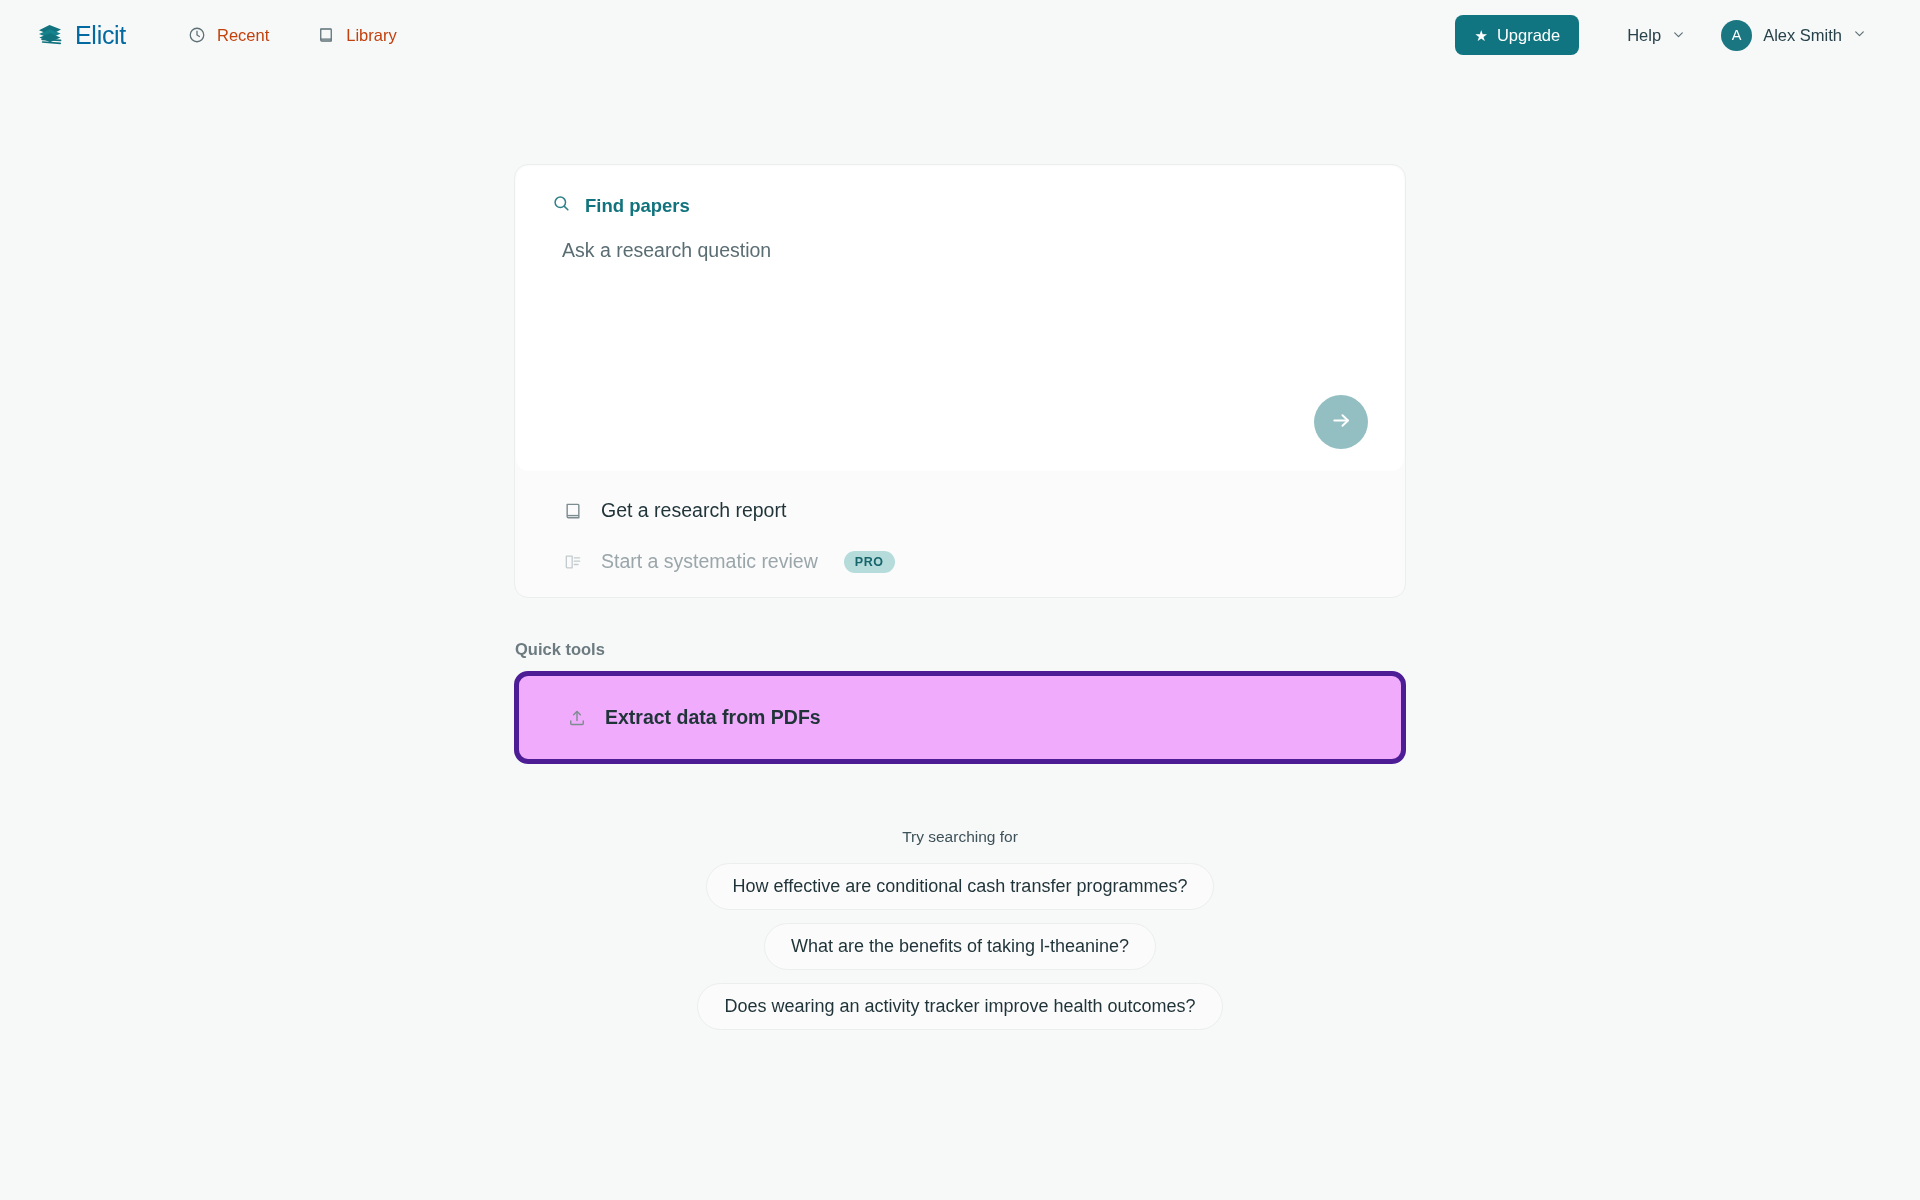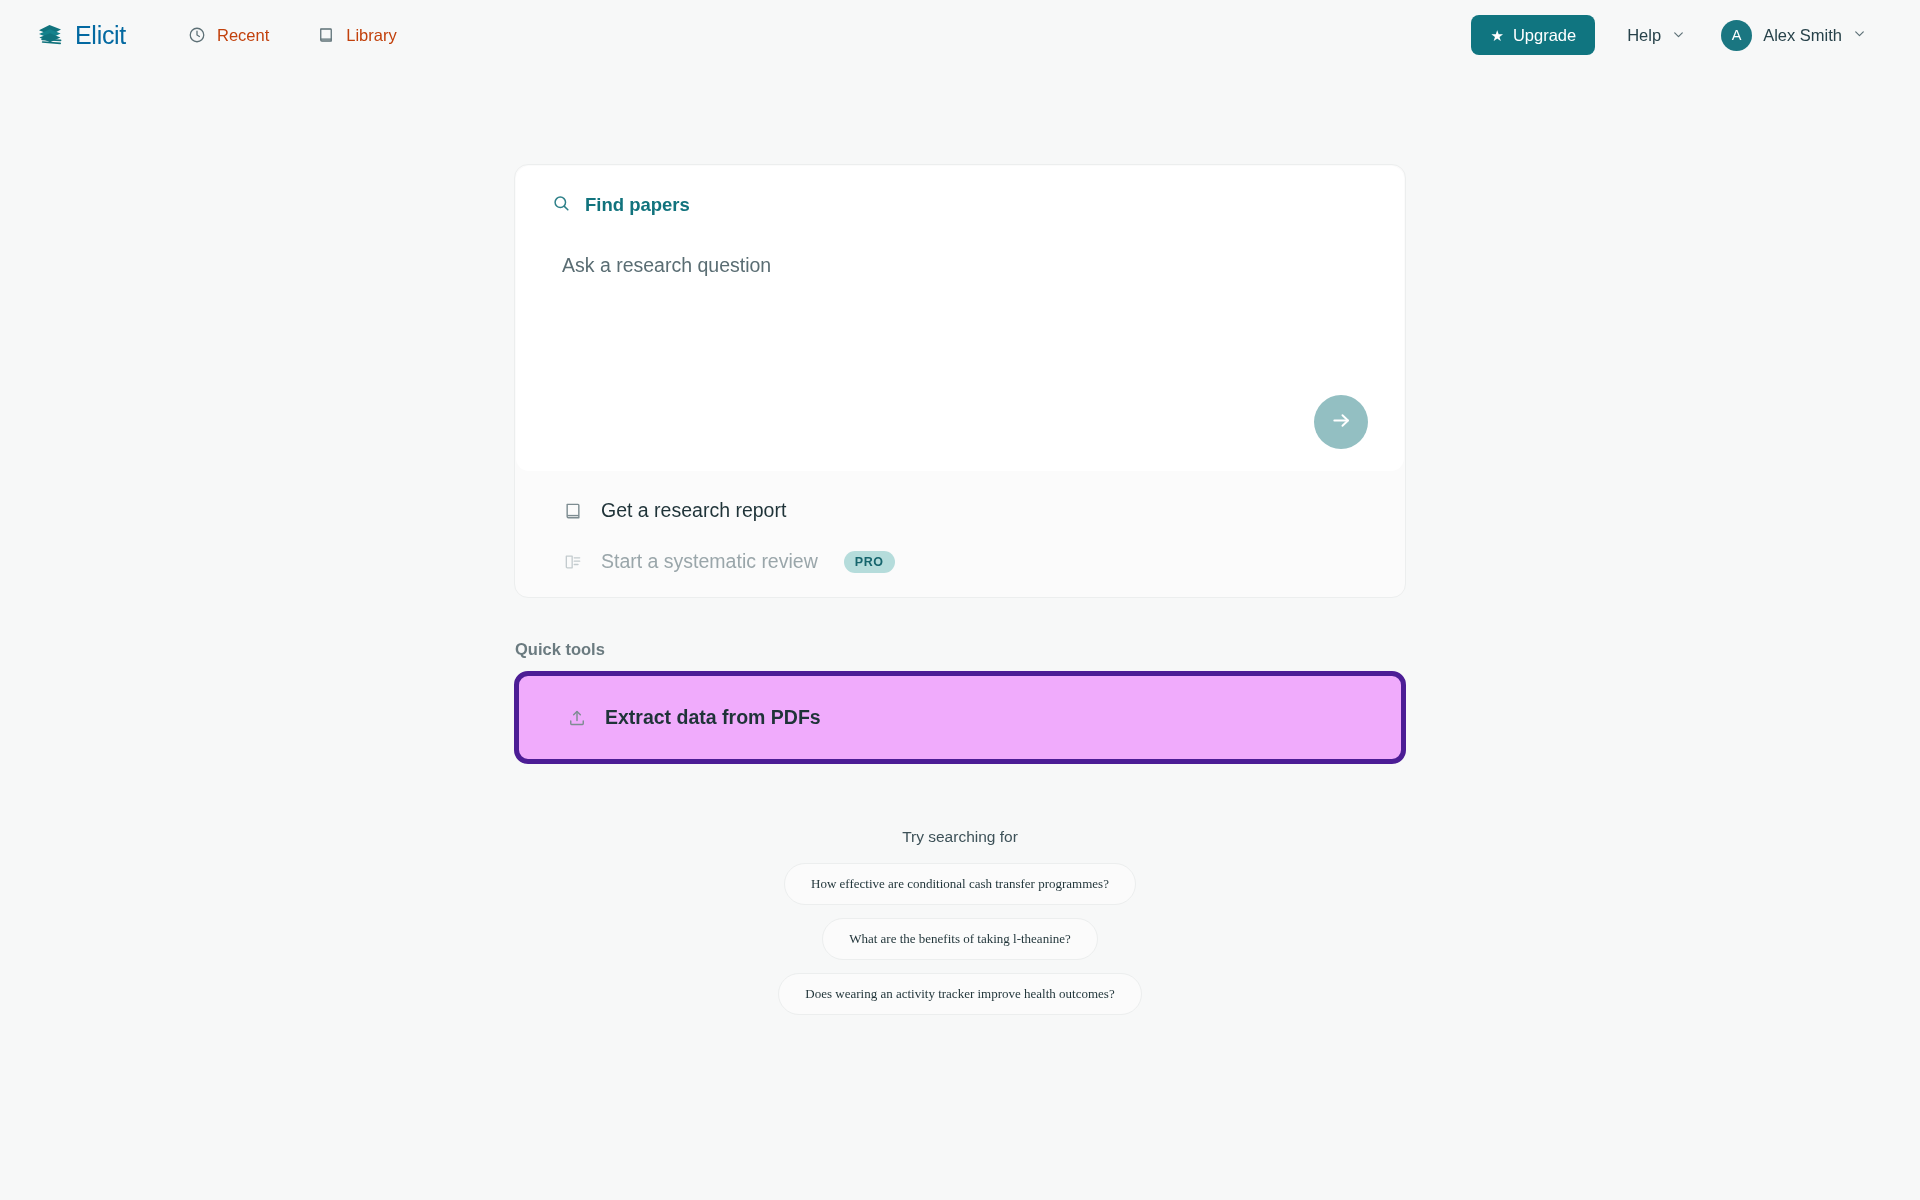--- a/index.html
+++ b/index.html
@@ -74,20 +74,21 @@
   .upgrade-btn .star { font-size: 15px; line-height: 1; }
 
   .help-menu {
     display: flex;
     align-items: center;
     gap: 11px;
     font-size: 16.5px;
     color: #27424a;
     cursor: pointer;
     padding: 6px 4px;
+    margin-left: 16px;
   }
 
   .user-menu {
     display: flex;
     align-items: center;
     gap: 11px;
     cursor: pointer;
     padding: 4px 4px;
     margin-right: 22px;
   }
@@ -127,23 +128,23 @@
     border-radius: 13px 13px 13px 13px;
     padding: 28px 36px 22px 36px;
     min-height: 305px;
     position: relative;
     display: flex;
     flex-direction: column;
   }
 
   .search-head {
     display: flex;
-    align-items: flex-start;
+    align-items: center;
     gap: 14px;
-    margin-bottom: 37px;
+    margin-bottom: 22px;
   }
   .search-head-label {
     font-size: 18.5px;
     font-weight: 700;
     color: #11737d;
   }
 
   .search-input {
     border: none;
     outline: none;
@@ -225,23 +226,23 @@
   .suggest-title {
     font-size: 15.5px;
     color: #3d5158;
     margin-bottom: 4px;
   }
   .chip {
     background: #fbfbfb;
     border: 1px solid #eceeee;
     border-radius: 24px;
     padding: 12px 26px;
-    font-size: 13px;
+    font-size: 18px;
     color: #1f3338;
-    font-family: Liberation Serif, serif;
+    font-family: Liberation Sans, sans-serif;
     cursor: pointer;
     white-space: nowrap;
   }
 </style>
 </head>
 <body>
 
 <div class="topbar">
 
   <div class="brand">

